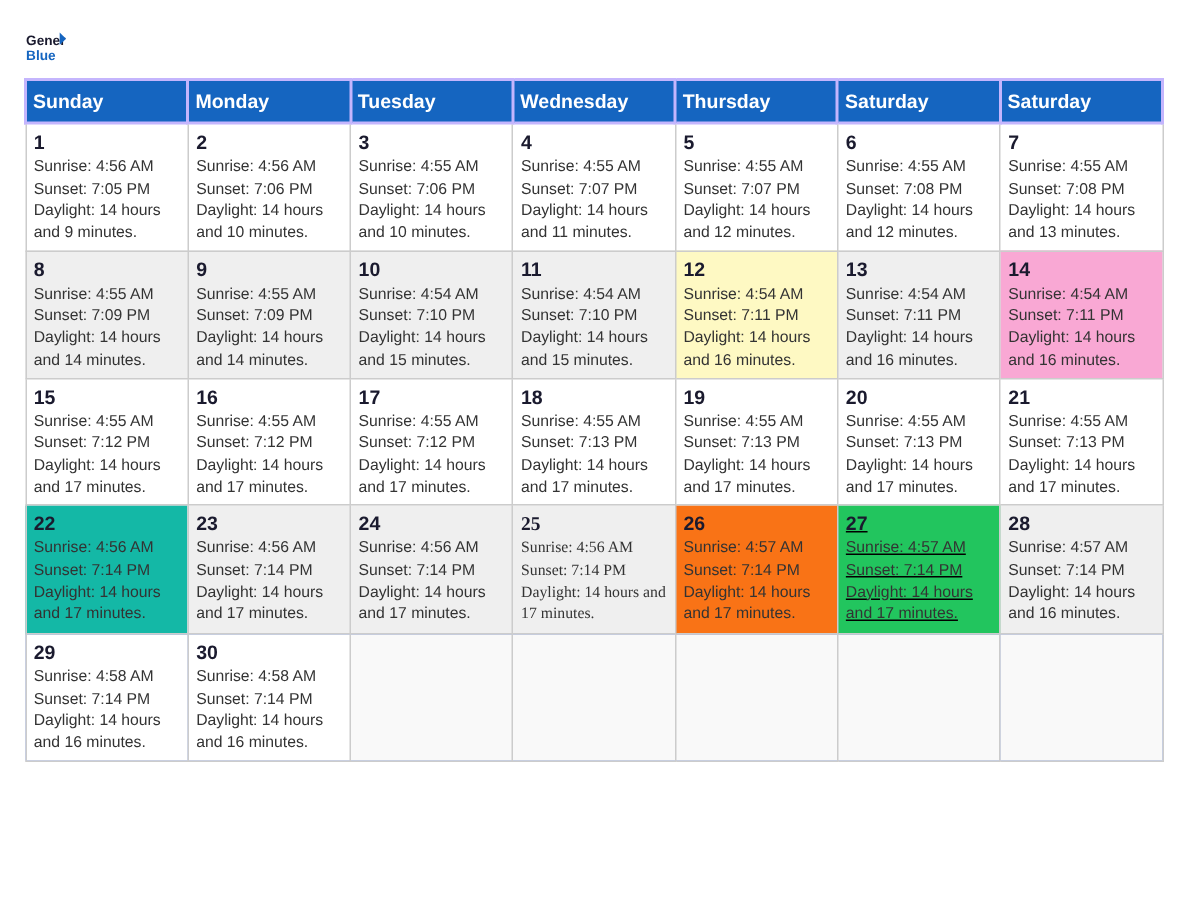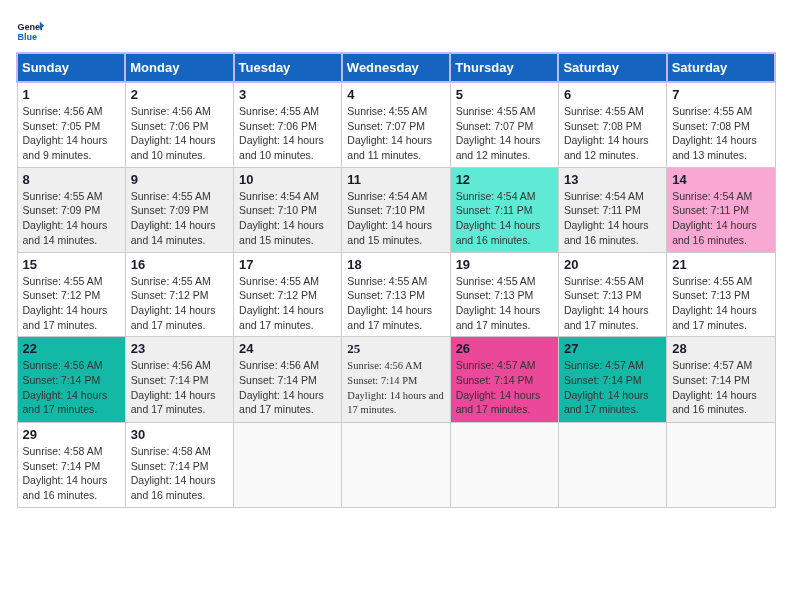--- a/index.html
+++ b/index.html
@@ -156,21 +156,21 @@
           <div class="day-detail">Sunrise: 4:55 AM<br>Sunset: 7:09 PM<br>Daylight: 14 hours and 14 minutes.</div>
         </td>
         <td style="background: rgb(239, 239, 239); margin-left: 48px;">
           <span class="day-number">10</span>
           <div class="day-detail">Sunrise: 4:54 AM<br>Sunset: 7:10 PM<br>Daylight: 14 hours and 15 minutes.</div>
         </td>
         <td style="background: rgb(239, 239, 239);">
           <span class="day-number">11</span>
           <div class="day-detail">Sunrise: 4:54 AM<br>Sunset: 7:10 PM<br>Daylight: 14 hours and 15 minutes.</div>
         </td>
-        <td style="background: #5eead4;">
+        <td style="background: #fef9c3;">
           <span class="day-number">12</span>
           <div class="day-detail">Sunrise: 4:54 AM<br>Sunset: 7:11 PM<br>Daylight: 14 hours and 16 minutes.</div>
         </td>
         <td style="background: rgb(239, 239, 239);">
           <span class="day-number">13</span>
           <div class="day-detail">Sunrise: 4:54 AM<br>Sunset: 7:11 PM<br>Daylight: 14 hours and 16 minutes.</div>
         </td>
         <td style="background: #f9a8d4;">
           <span class="day-number">14</span>
           <div class="day-detail">Sunrise: 4:54 AM<br>Sunset: 7:11 PM<br>Daylight: 14 hours and 16 minutes.</div>
@@ -216,25 +216,25 @@
           <div class="day-detail">Sunrise: 4:56 AM<br>Sunset: 7:14 PM<br>Daylight: 14 hours and 17 minutes.</div>
         </td>
         <td style="background: rgb(239, 239, 239);">
           <span class="day-number">24</span>
           <div class="day-detail">Sunrise: 4:56 AM<br>Sunset: 7:14 PM<br>Daylight: 14 hours and 17 minutes.</div>
         </td>
         <td style="background: rgb(239, 239, 239); font-family: Liberation Serif, serif;">
           <span class="day-number">25</span>
           <div class="day-detail">Sunrise: 4:56 AM<br>Sunset: 7:14 PM<br>Daylight: 14 hours and 17 minutes.</div>
         </td>
-        <td style="background: #ec4899;">
+        <td style="background: #f97316;">
           <span class="day-number">26</span>
           <div class="day-detail">Sunrise: 4:57 AM<br>Sunset: 7:14 PM<br>Daylight: 14 hours and 17 minutes.</div>
         </td>
-        <td style="background: #14b8a6;">
+        <td style="background: #22c55e; text-decoration: underline;">
           <span class="day-number">27</span>
           <div class="day-detail">Sunrise: 4:57 AM<br>Sunset: 7:14 PM<br>Daylight: 14 hours and 17 minutes.</div>
         </td>
         <td style="background: rgb(239, 239, 239);">
           <span class="day-number">28</span>
           <div class="day-detail">Sunrise: 4:57 AM<br>Sunset: 7:14 PM<br>Daylight: 14 hours and 16 minutes.</div>
         </td>
       </tr>
       <tr style="background: #1d4ed8;">
         <td>

